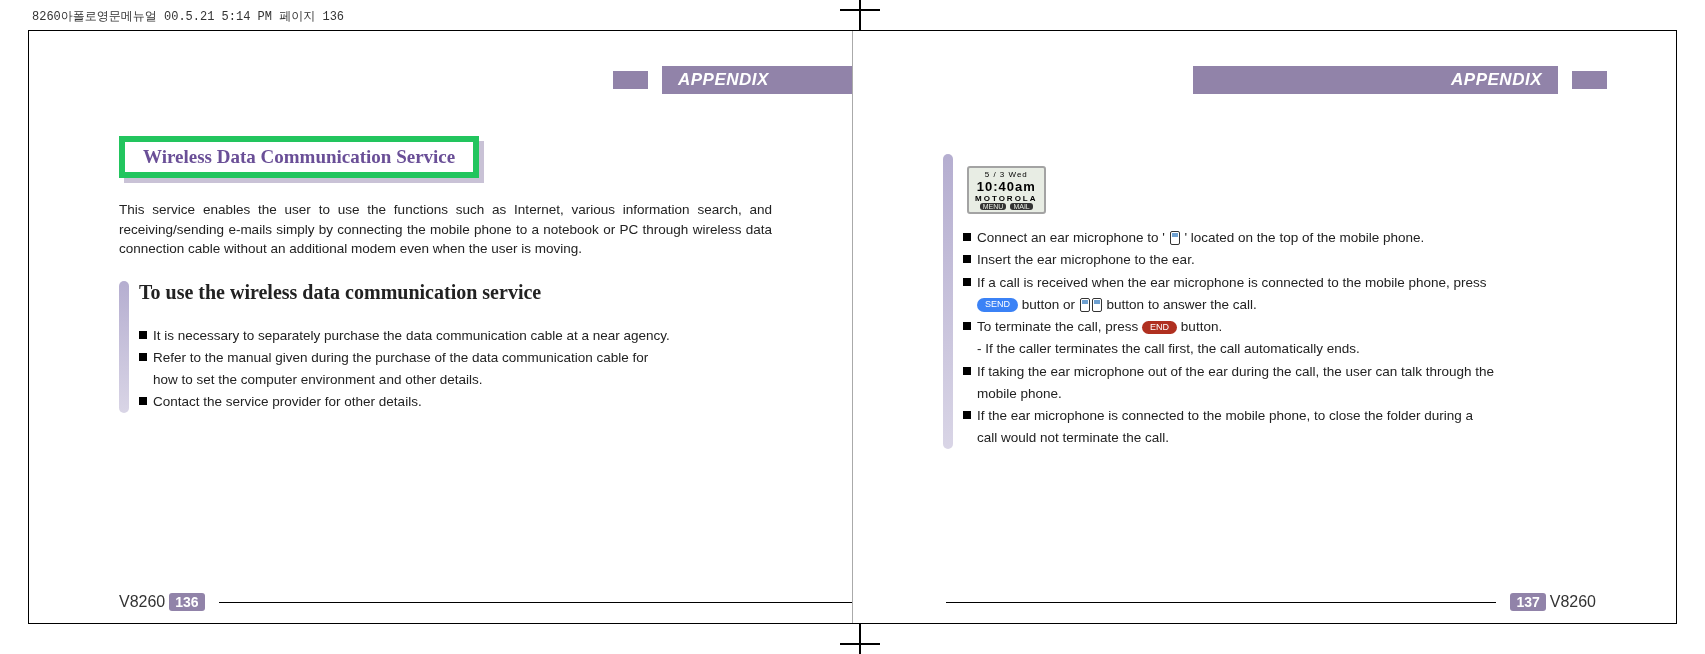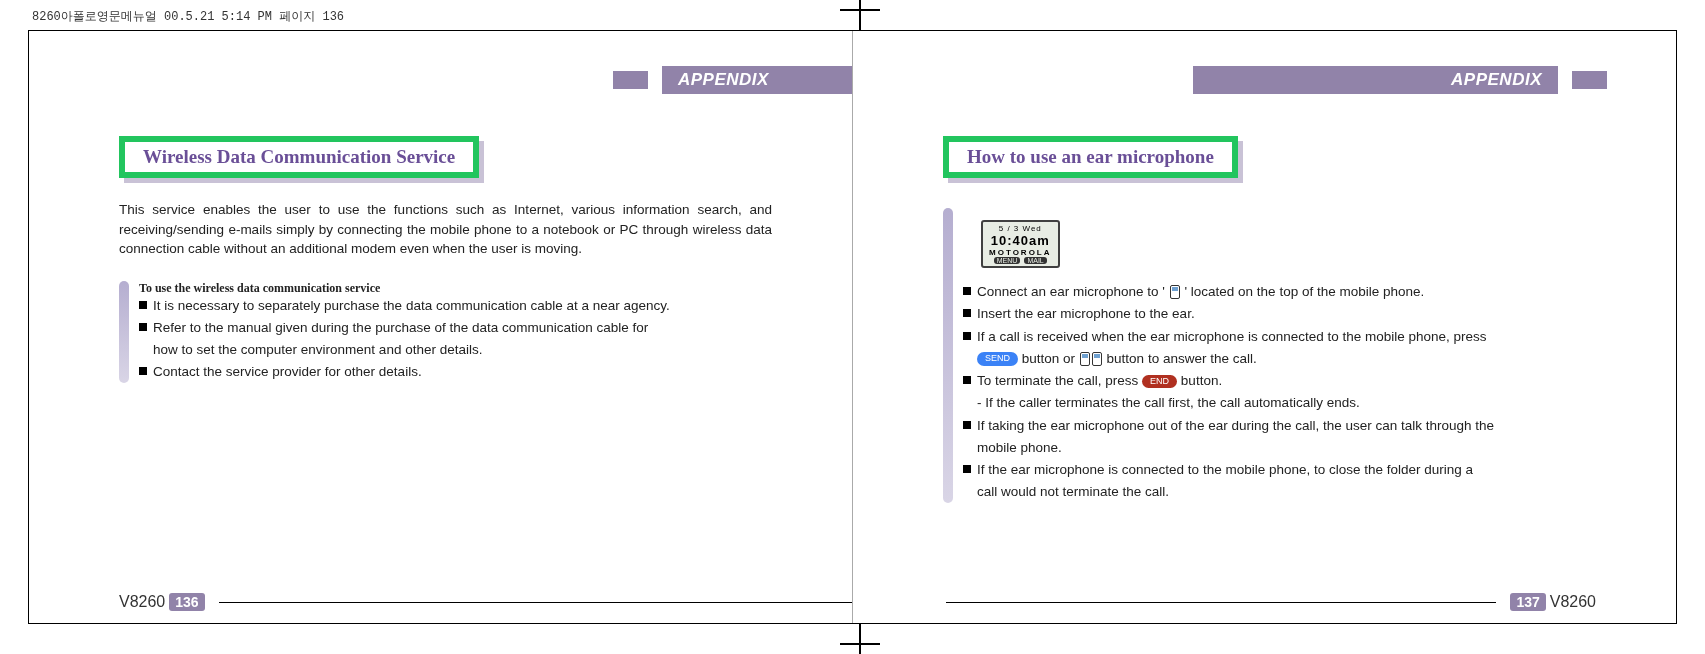--- a/index.html
+++ b/index.html
@@ -113,50 +113,50 @@
   .sub-bar {
     position: absolute;
     left: 0; top: 0; bottom: 0;
     width: 10px;
     background: linear-gradient(to bottom, #b5aed0, #d9d5e6);
     border-radius: 5px;
   }
   .sub-title {
     font-family: "Times New Roman", serif;
     font-weight: bold;
-    font-size: 12px;
+    font-size: 20px;
     color: #222;
-    margin-bottom: 0;
+    margin-bottom: 22px;
   }
   .bullet-list { list-style: none; }
   .bullet-list li {
     position: relative;
     font-size: 13.5px;
     color: #222;
     line-height: 1.5;
     padding-left: 14px;
     margin-bottom: 2px;
   }
   .bullet-list li::before {
     content: "";
     position: absolute;
     left: 0; top: 5px;
     width: 8px; height: 8px;
     background: #000;
   }
   .bullet-list li.cont::before { display: none; }
   .screen {
     display: inline-block;
-    border: 2px solid #404040;
+    border: 2px solid #a3a3a3;
     border-radius: 3px;
     padding: 2px 6px;
     background: #e8ede4;
     font-size: 10px;
     text-align: center;
-    margin: 12px 0 14px 18px;
+    margin: 12px 0 14px 4px;
   }
   .screen .l1 { font-size: 8px; letter-spacing: 1px; }
   .screen .l2 { font-weight: bold; font-size: 13px; letter-spacing: 1px; }
   .screen .l3 { font-size: 8px; font-weight: bold; letter-spacing: 2px; }
   .screen .l4 { font-size: 7px; display:flex; gap:4px; justify-content:center;}
   .screen .l4 span { background:#333; color:#e8ede4; padding:0 3px; border-radius:3px;}
   .phone-icon {
     display: inline-block;
     width: 10px; height: 14px;
     border: 1px solid #333; border-radius: 2px;
@@ -246,24 +246,20 @@
     <div class="header-bar">
       <div style="width:340px"></div>
       <div class="hb-main">
         <span class="hb-title">APPENDIX</span>
       </div>
       <div class="hb-gap"></div>
       <div class="hb-small"></div>
     </div>
 
     <div class="content">
-      <div class="section-title-wrap">
-        <div class="section-title-shadow"></div>
-        <div class="section-title">How to use an ear microphone</div>
-      </div>
 
       <div class="sub-block" style="margin-top:18px;">
         <div class="sub-bar"></div>
 
         <div class="screen">
           <div class="l1">5 / 3  Wed</div>
           <div class="l2">10:40am</div>
           <div class="l3">MOTOROLA</div>
           <div class="l4">
             <span>MENU</span>

